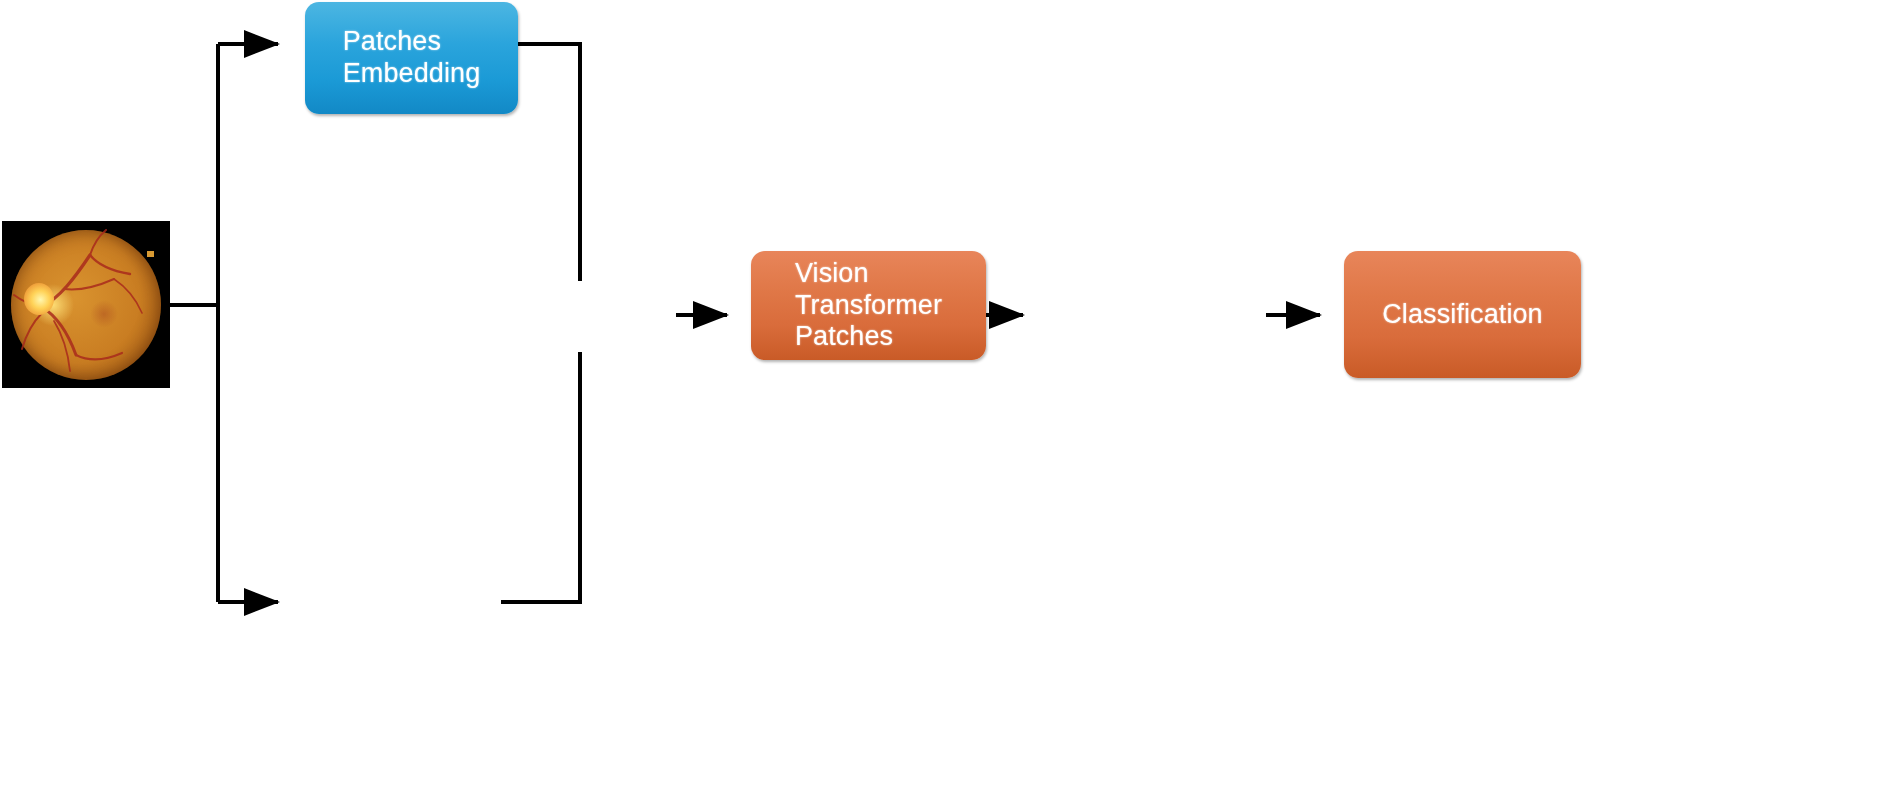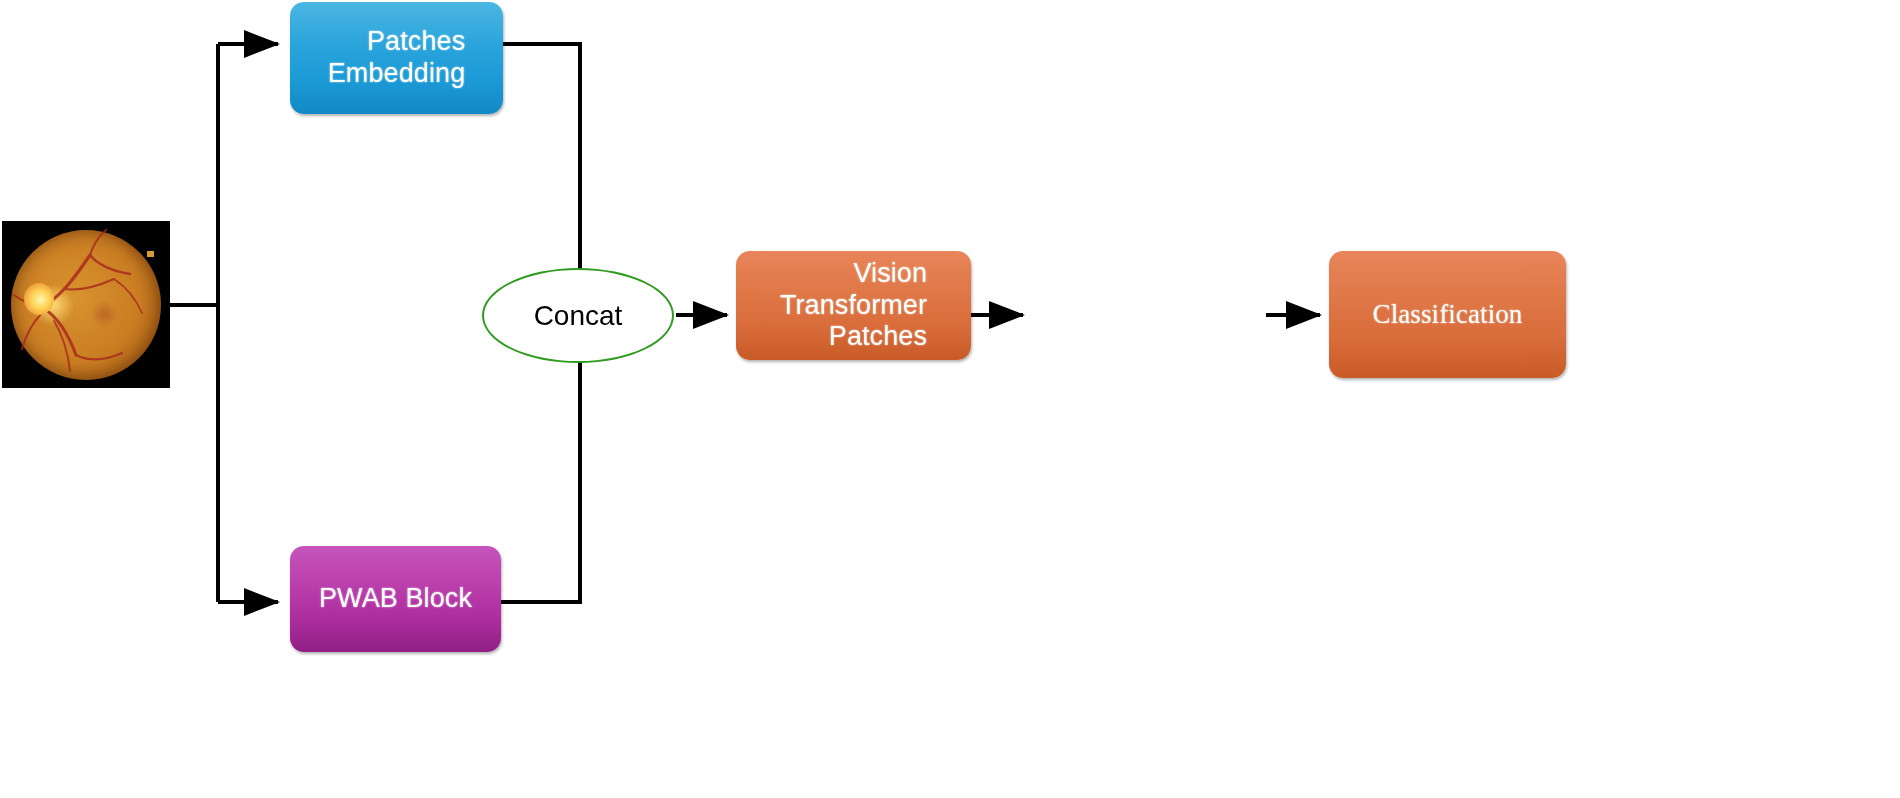--- a/index.html
+++ b/index.html
@@ -77,46 +77,47 @@
     left: 0; top: 0;
     width: 168px; height: 167px;
   }
 
   
   .node {
     position: absolute;
     display: flex;
     align-items: center;
     justify-content: center;
-    text-align: right;
+    text-align: left;
     color: #ffffff;
     font-size: 27px;
     line-height: 1.17;
     border-radius: 14px;
     box-sizing: border-box;
     padding: 4px 10px;
     text-shadow: 0 0 2px rgba(255,255,255,0.75);
     box-shadow: 1px 2px 3px rgba(0,0,0,0.30);
     letter-spacing: 0.1px;
+    margin-left: 15px;
   }
   .node-blue {
     background: linear-gradient(180deg, #4cb6e2 0%, #2aa4dc 38%, #1b9ad6 70%, #1289c6 100%);
   }
   .node-magenta {
     background: linear-gradient(180deg, #c455bb 0%, #bc3fae 35%, #ab2c9d 72%, #8f1f84 100%);
   }
   .node-orange {
     background: linear-gradient(180deg, #e8855a 0%, #e07848 35%, #d96c3b 68%, #c95b27 100%);
   }
 
   #node-patches       { left: 290px; top: 2px;   width: 213px; height: 112px; }
   #node-pwab          { left: 290px; top: 546px; width: 211px; height: 106px; }
   #node-vit           { left: 736px; top: 251px; width: 235px; height: 109px; }
   #node-mlp           { left: 1032px; top: 251px; width: 234px; height: 127px; }
-  #node-classify      { left: 1329px; top: 251px; width: 237px; height: 127px; font-family: Liberation Serif, serif; }
+  #node-classify      { left: 1329px; top: 251px; width: 237px; height: 127px; }
 
   
   #node-concat {
     position: absolute;
     left: 482px;
     top: 268px;
     width: 192px;
     height: 95px;
     border: 2.5px solid #2e9b1f;
     border-radius: 50%;
@@ -195,27 +196,21 @@
     <div class="notch"></div>
   </div>
 
   <div id="node-patches" class="node node-blue">
     <div>
       <div>Patches</div>
       <div>Embedding</div>
     </div>
   </div>
 
-  <div id="node-pwab" class="node node-magenta">
-    <div>PWAB Block</div>
-  </div>
-
-  <div id="node-concat">
-    <div>Concat</div>
-  </div>
+
 
   <div id="node-vit" class="node node-orange">
     <div>
       <div>Vision</div>
       <div>Transformer</div>
       <div>Patches</div>
     </div>
   </div>
 
 

